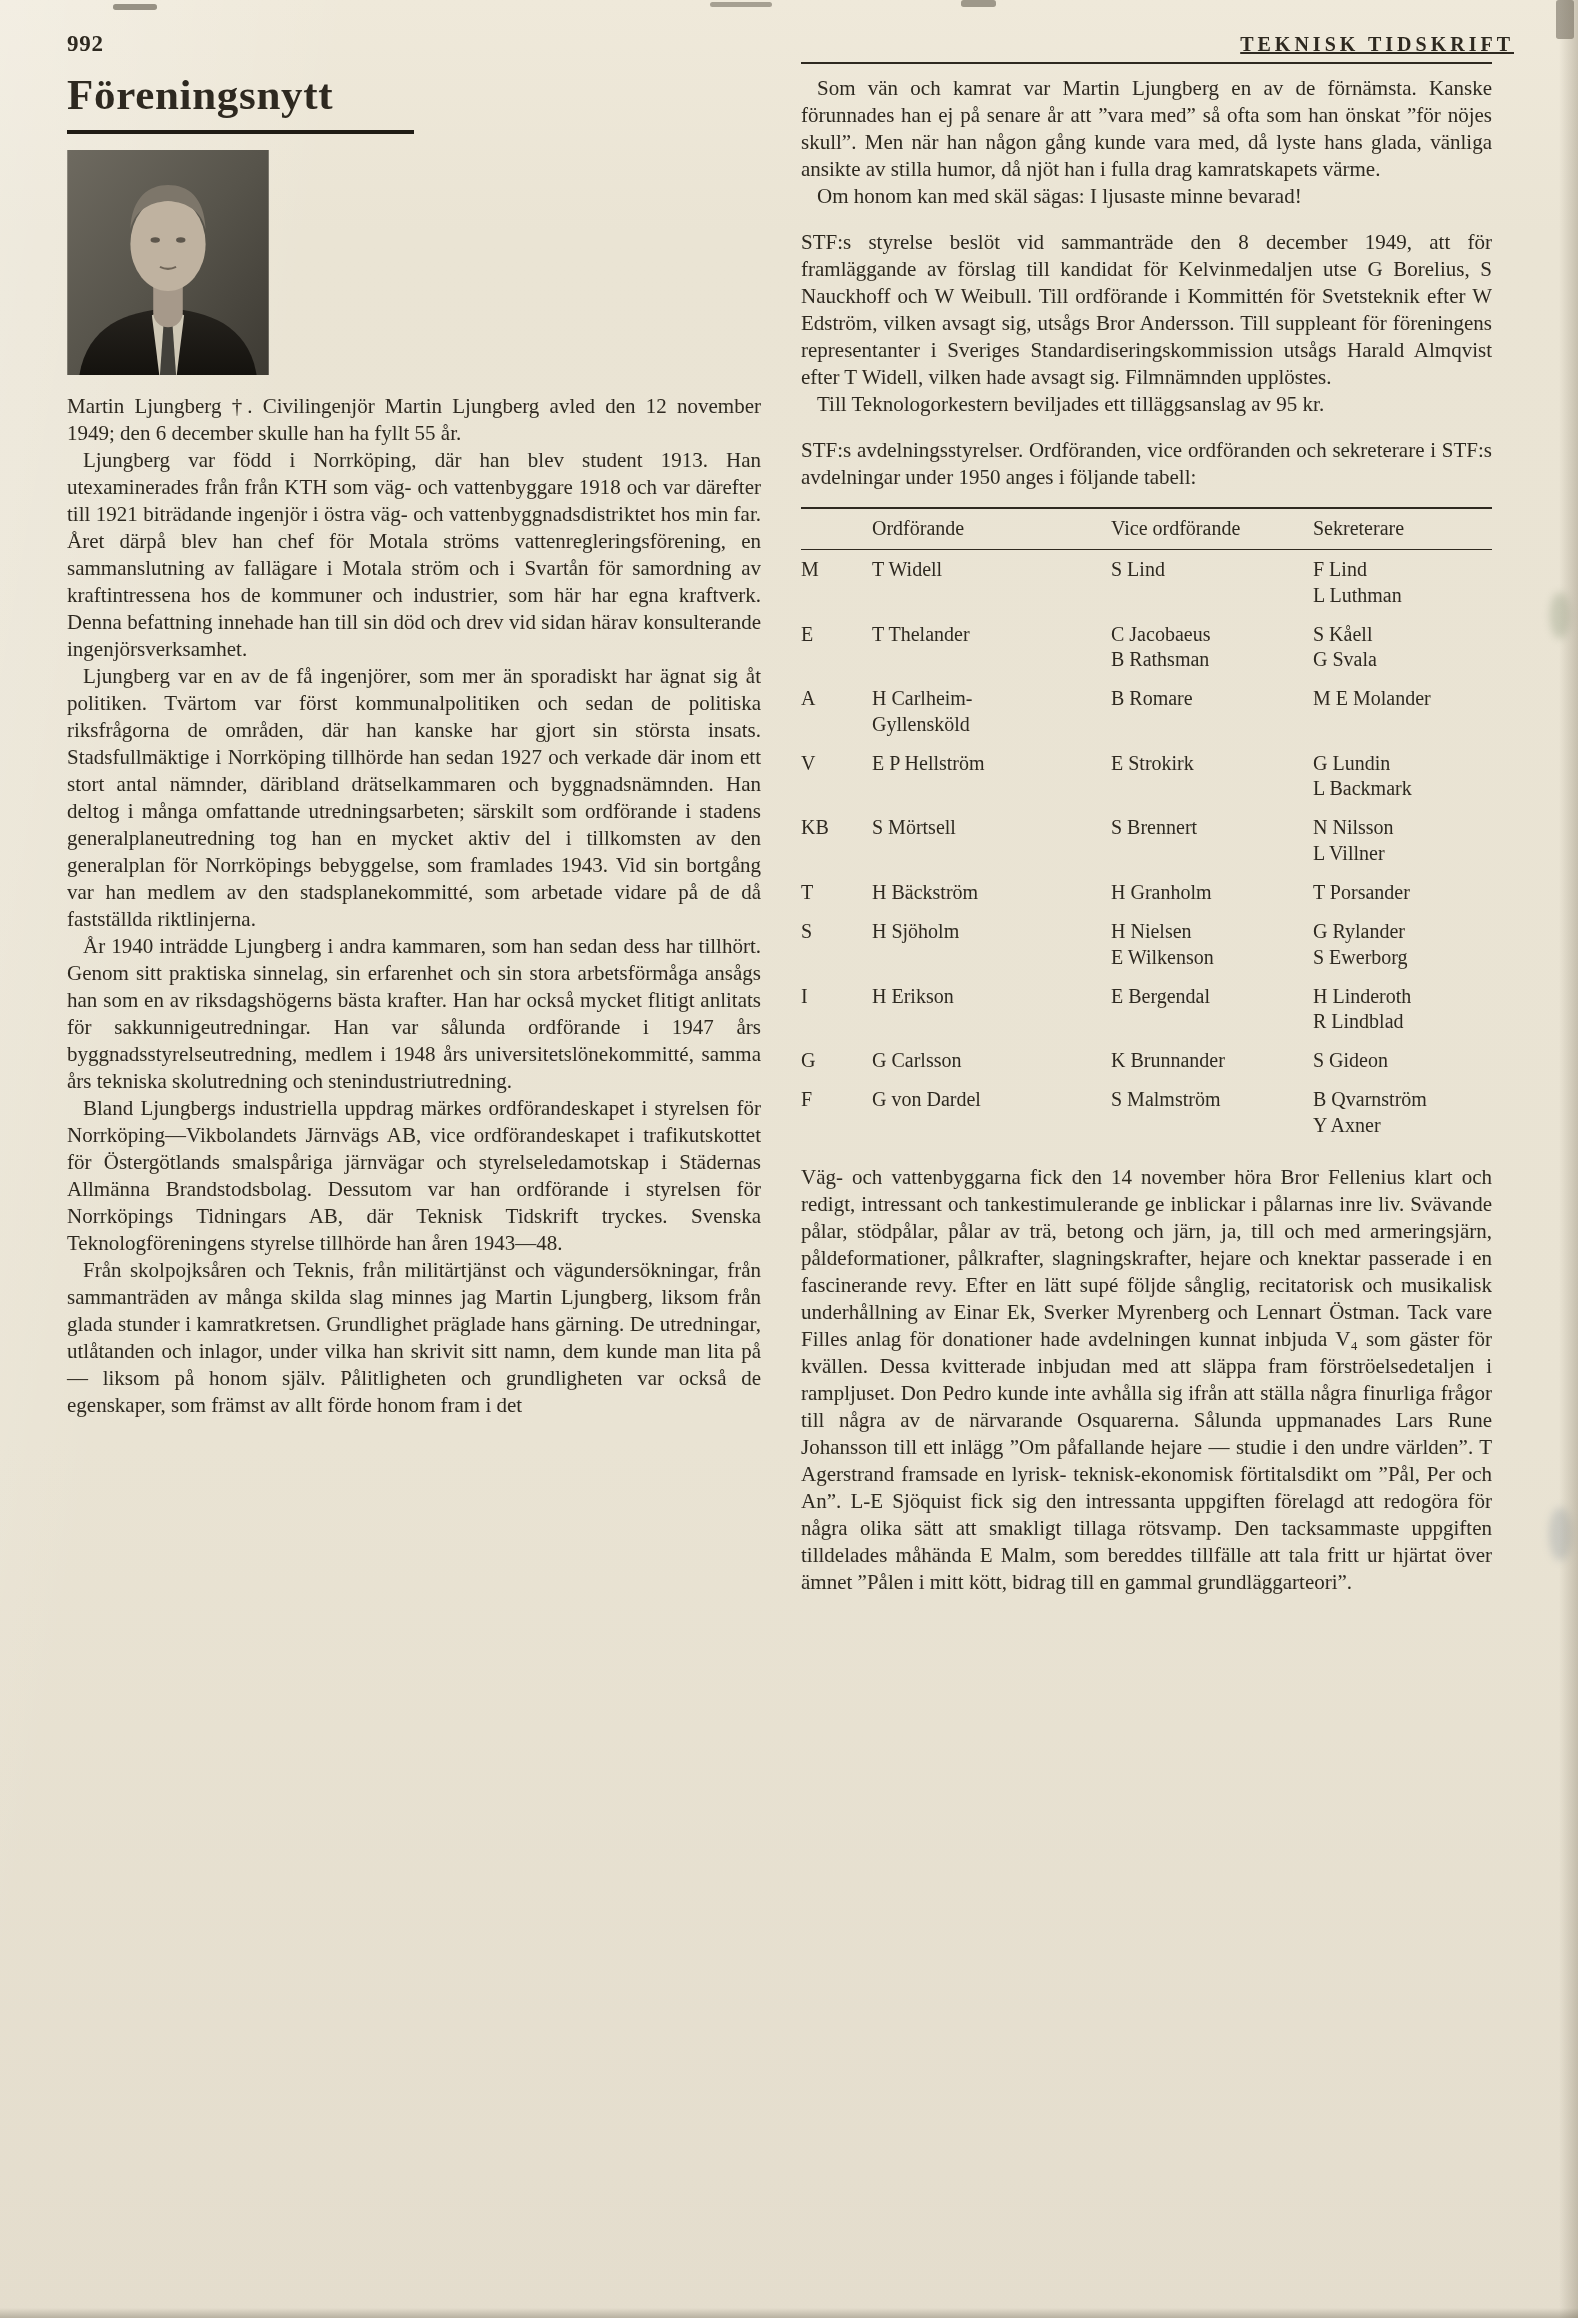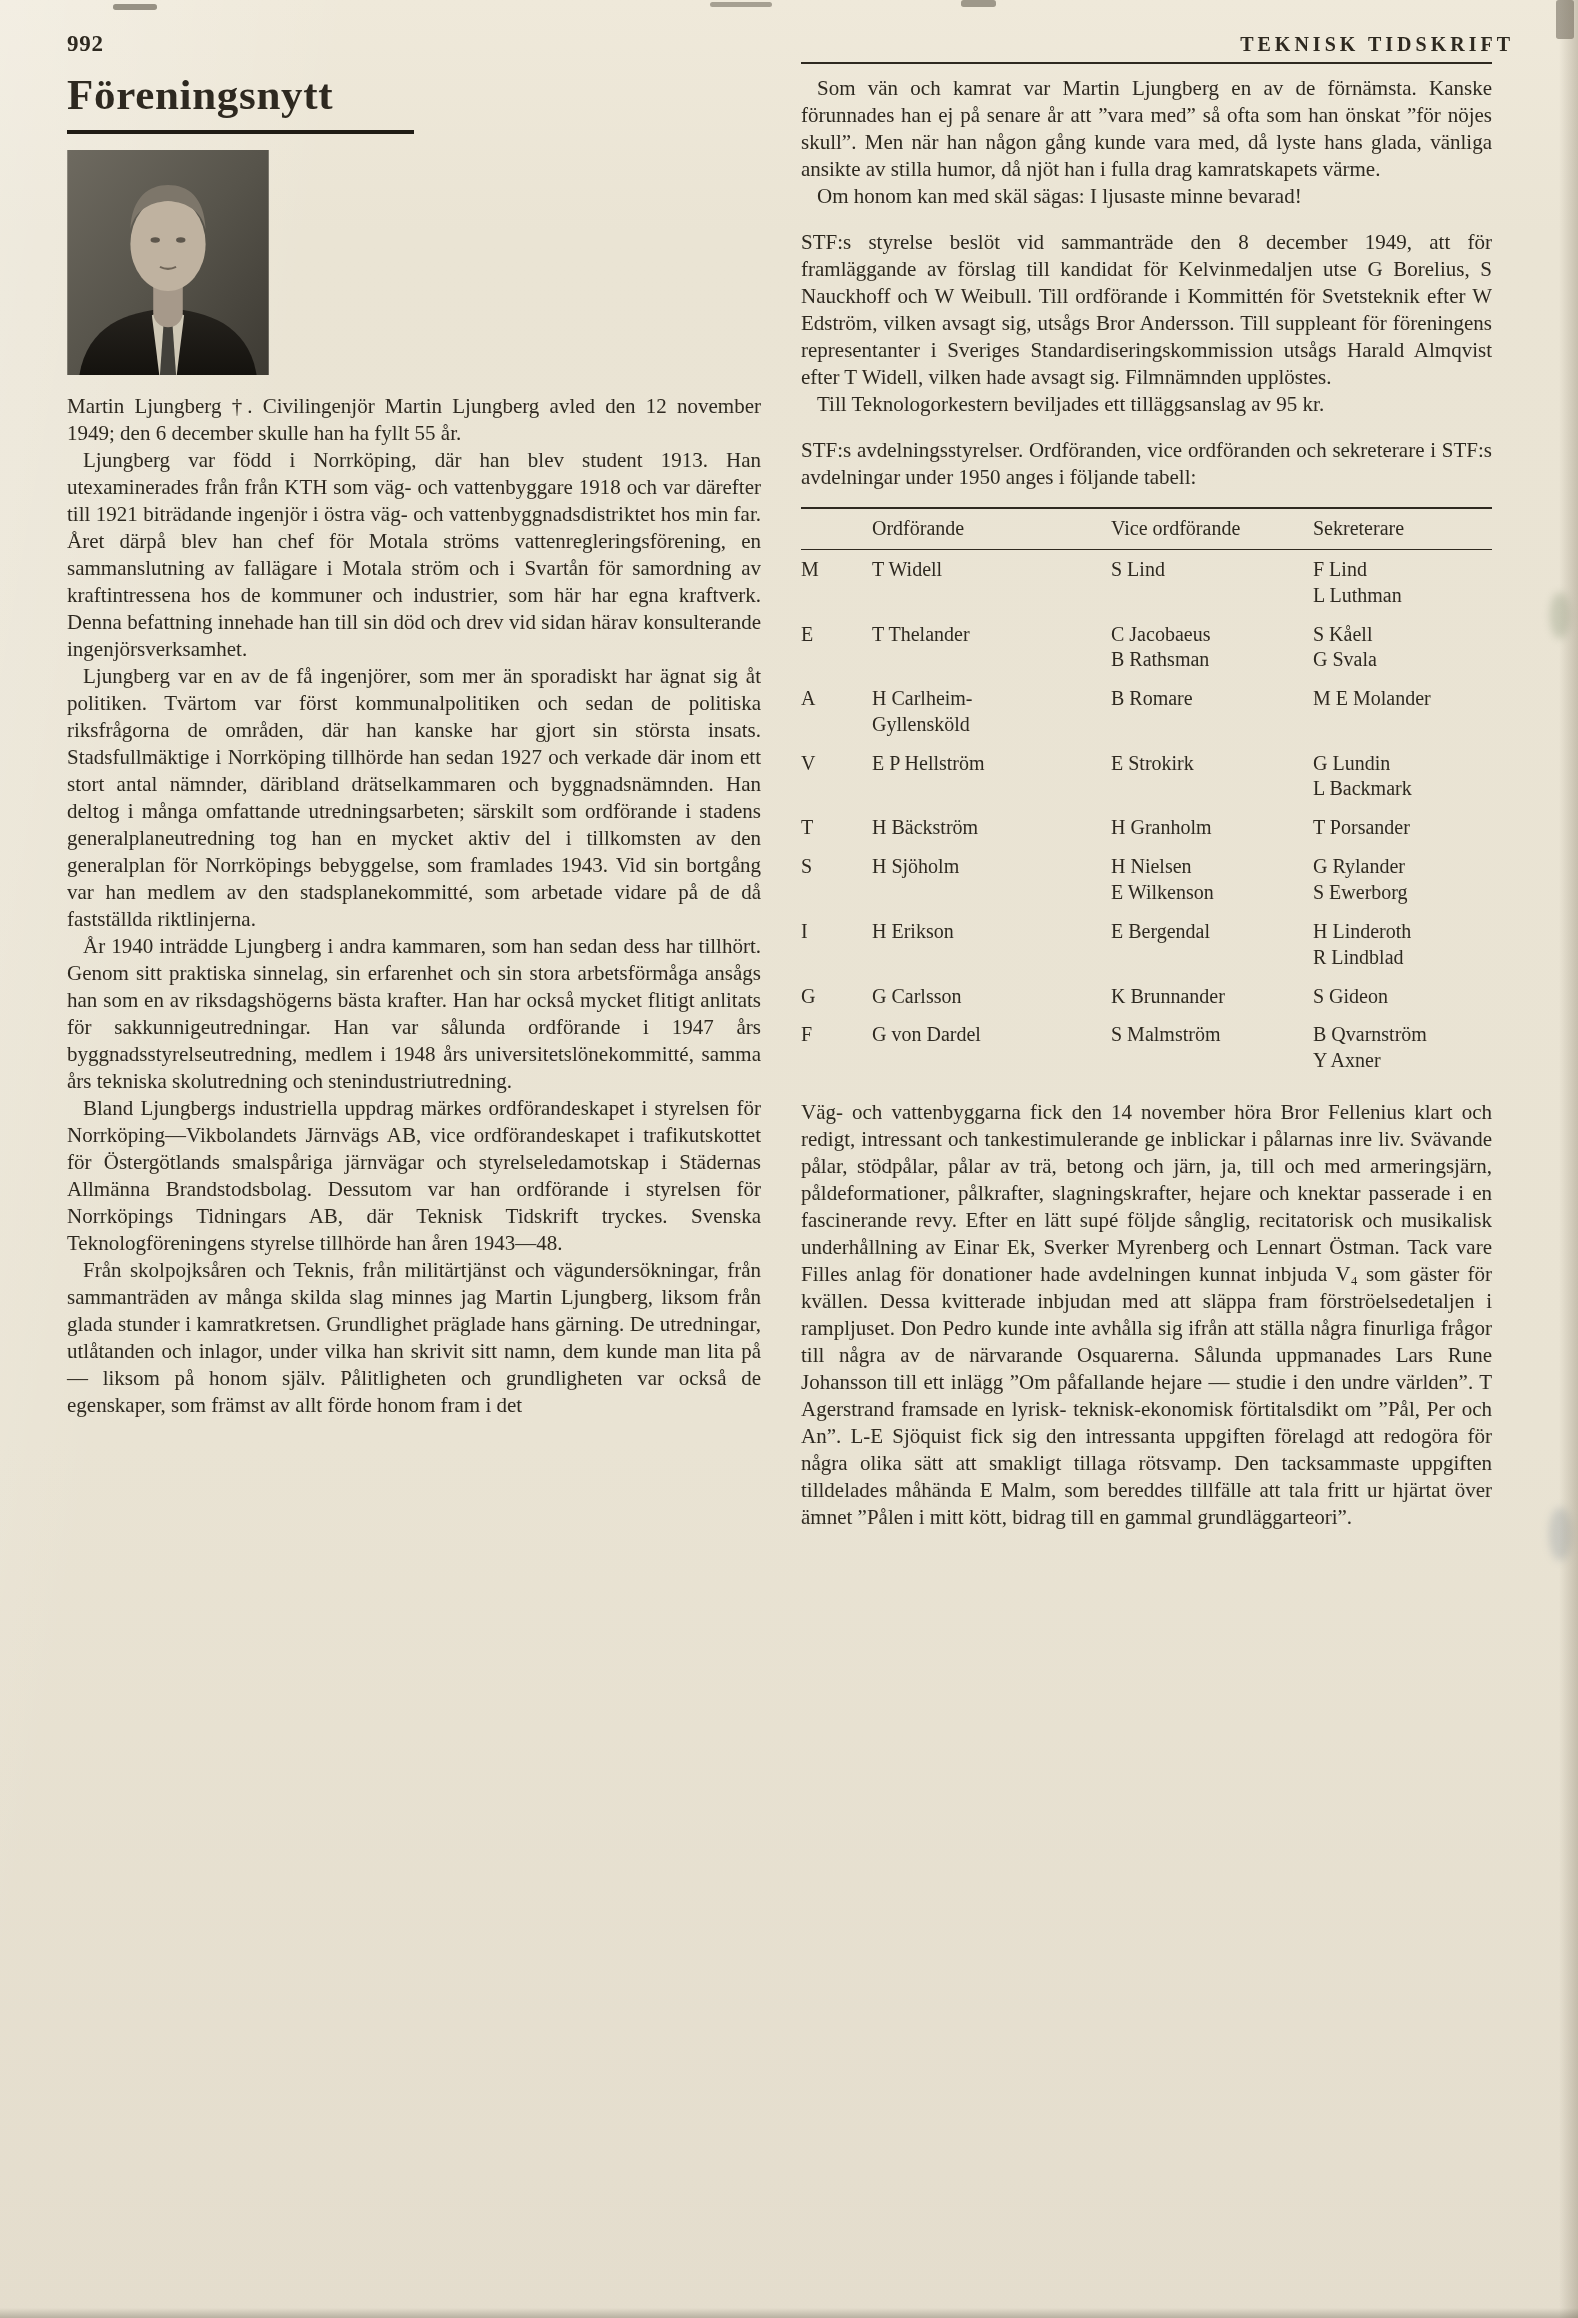--- a/index.html
+++ b/index.html
@@ -28,21 +28,21 @@
   .edge-bottom { position:absolute; bottom:0; left:0; width:100%; height:10.8px;
     background:linear-gradient(to bottom, rgba(90,82,66,0) 0%, rgba(90,82,66,.35) 100%); }
   .smudge { position:absolute; filter:blur(4px); border-radius:50%; }
   .s1 { right:9.4px; top:592px;  width:20px; height:47px; background:#7c8a6d; opacity:.30; }
   .s2 { right:6.7px; top:1507px; width:23px; height:54px; background:#6d7c8a; opacity:.25; }
 
   .content { padding:31px 65px 0 67px; }
 
   .page-header { display:flex; justify-content:space-between; align-items:baseline; }
   .page-number  { font-size:23px; font-weight:bold; letter-spacing:0.7px; }
-  .journal-title{ font-size:20px; font-weight:bold; letter-spacing:4px; }
+  .journal-title{ font-size:20px; font-weight:bold; letter-spacing:4px;text-decoration:underline; }
 
   .columns { display:flex; gap:40px; margin-top:5.4px; }
   .col-left  { width:694px; }
   .col-right { width:691px; }
   .column-rule { border-top:2px solid #2e2920; margin-bottom:10.8px; }
 
   .section-title {
     font-size:43px; font-weight:bold; letter-spacing:0.7px;
     display:inline-block; padding:4px 81px 10.8px 0;
     border-bottom:4.7px solid #201c15;
@@ -178,20 +178,27 @@
               <td>M E Molander</td>
             </tr>
             <tr>
               <td>V</td>
               <td>E P Hellström</td>
               <td>E Strokirk</td>
               <td>G Lundin
 L Backmark</td>
             </tr>
             <tr>
+              <td>KB</td>
+              <td>S Mörtsell</td>
+              <td>S Brennert</td>
+              <td>N Nilsson
+L Villner</td>
+            </tr>
+            <tr>
               <td>T</td>
               <td>H Bäckström</td>
               <td>H Granholm</td>
               <td>T Porsander</td>
             </tr>
             <tr>
               <td>S</td>
               <td>H Sjöholm</td>
               <td>H Nielsen
 E Wilkenson</td>

